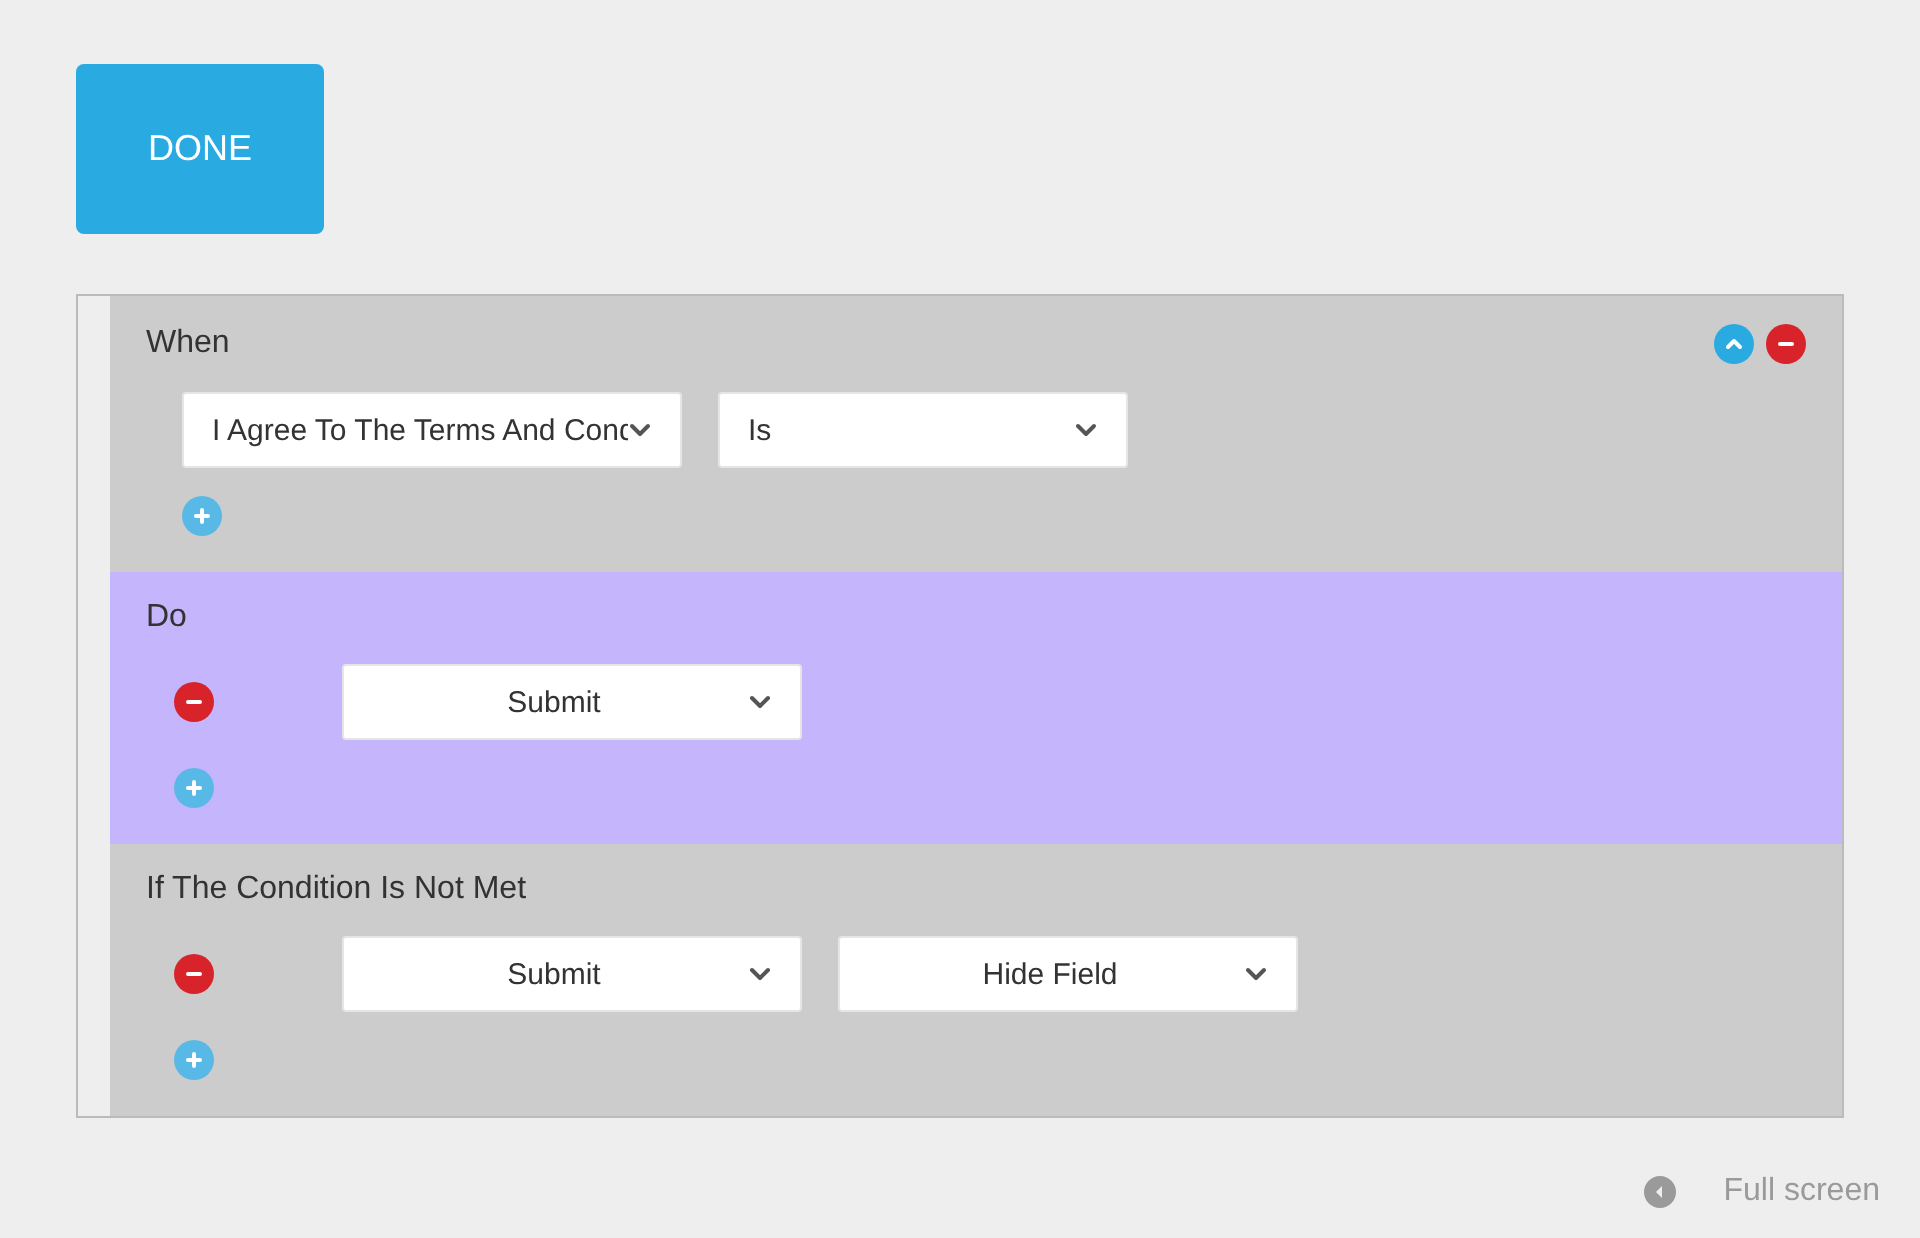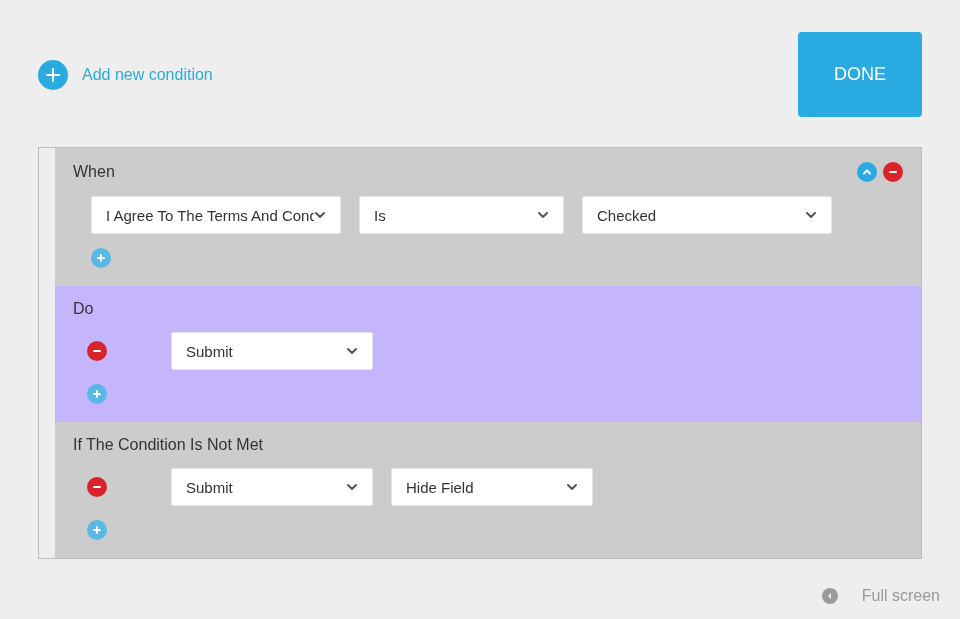--- a/index.html
+++ b/index.html
@@ -117,21 +117,21 @@
       overflow: hidden;
       text-overflow: clip;
       flex: 1;
       padding-right: 6px;
     }
     .chev {
       flex-shrink: 0;
     }
     .w-250 { width: 250px; }
     .w-238 { width: 205px; }
-    .w-230 { width: 202px; }
+    .w-230 { width: 230px; text-align: center; }
     .small-add-row {
       padding-left: 14px;
     }
     .when-add-row {
       padding-left: 18px;
     }
     .footer {
       position: absolute;
       bottom: 14px;
       right: 20px;
@@ -151,28 +151,20 @@
       display: flex;
       align-items: center;
       justify-content: center;
     }
   </style>
 </head>
 <body>
 
 <div class="container">
   <div class="top-bar">
-    <div class="add-condition">
-      <span class="add-circle-big">
-        <svg width="14" height="14" viewBox="0 0 14 14">
-            <path d="M7 1v12M1 7h12" stroke="#fff" stroke-width="2" stroke-linecap="round"></path>
-          </svg>
-      </span>
-      <span class="add-link">Add new condition</span>
-    </div>
     <button class="done-btn">DONE</button>
   </div>
 
   <div class="panel">
 
     <div class="section gray">
       <div class="section-header">
         <span class="section-title">When</span>
         <div class="header-icons">
           <span class="circle-btn blue">
@@ -193,26 +185,20 @@
           <svg class="chev" width="12" height="12" viewBox="0 0 12 12">
               <path d="M2 4 L6 8 L10 4" stroke="#555" stroke-width="2" fill="none" stroke-linecap="round" stroke-linejoin="round"></path>
             </svg>
         </div>
         <div class="select-box w-238">
           <span class="sel-text">Is</span>
           <svg class="chev" width="12" height="12" viewBox="0 0 12 12">
               <path d="M2 4 L6 8 L10 4" stroke="#555" stroke-width="2" fill="none" stroke-linecap="round" stroke-linejoin="round"></path>
             </svg>
         </div>
-        <div class="select-box w-250">
-          <span class="sel-text">Checked</span>
-          <svg class="chev" width="12" height="12" viewBox="0 0 12 12">
-              <path d="M2 4 L6 8 L10 4" stroke="#555" stroke-width="2" fill="none" stroke-linecap="round" stroke-linejoin="round"></path>
-            </svg>
-        </div>
       </div>
       <div class="when-add-row">
         <span class="circle-btn blue-add">
           <svg width="10" height="10" viewBox="0 0 10 10">
               <path d="M5 2v6M2 5h6" stroke="#fff" stroke-width="2" stroke-linecap="round"></path>
             </svg>
         </span>
       </div>
     </div>
 

